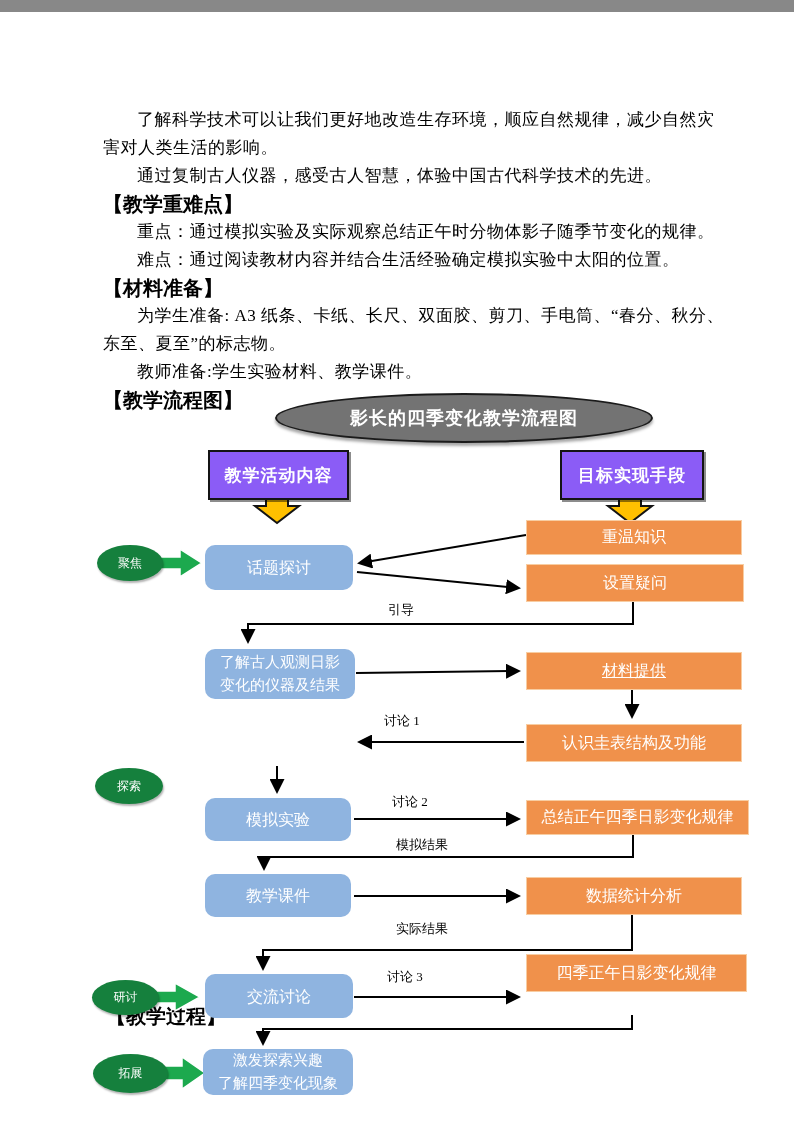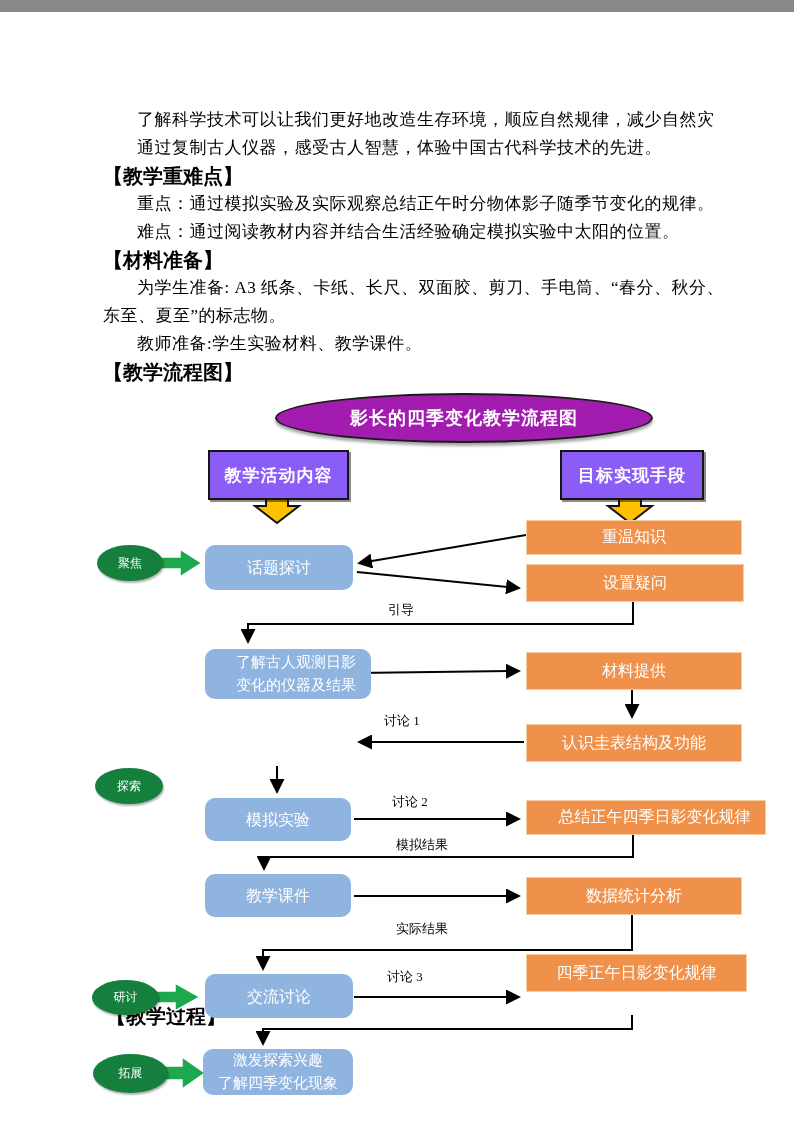--- a/index.html
+++ b/index.html
@@ -13,21 +13,21 @@
   .doc-line.indent{padding-left:34px;}
   .doc-line.heading{font-size:20px;font-weight:bold;letter-spacing:0;}
   .overlap-heading{
     position:absolute;left:106px;top:991px;font-size:20px;font-weight:bold;
     z-index:1;white-space:nowrap;letter-spacing:0;
   }
   
   .flow-node{position:absolute;display:flex;align-items:center;justify-content:center;
     text-align:center;color:#fff;white-space:pre-line;z-index:3;}
   .ellipse-title{
-    background:#a21caf;border:2px solid #1b1b1b;border-radius:50%;
+    background:#737373;border:2px solid #1b1b1b;border-radius:50%;
     font-size:18px;font-weight:bold;letter-spacing:1px;z-index:3;
     box-shadow:0 3px 3px rgba(0,0,0,.35);
   }
   .col-header{
     background:#8b5cf6;border:2px solid #141414;font-size:17px;font-weight:bold;
     letter-spacing:1px;box-shadow:2px 2px 0 rgba(0,0,0,.45);
   }
   .stage{
     background:#15803d;border-radius:50%;font-size:12px;z-index:4;
     box-shadow:1px 2px 2px rgba(0,0,0,.3);
@@ -44,20 +44,21 @@
   }
   .connectors{position:absolute;left:0;top:0;z-index:2;}
 </style>
 </head>
 <body>
 
 <div class="page">
 
   <div class="doc" id="doc-block">
       <div class="doc-line indent">了解科学技术可以让我们更好地改造生存环境，顺应自然规律，减少自然灾</div>
+      <div class="doc-line flush">害对人类生活的影响。</div>
       <div class="doc-line indent">通过复制古人仪器，感受古人智慧，体验中国古代科学技术的先进。</div>
       <div class="doc-line heading">【教学重难点】</div>
       <div class="doc-line indent">重点：通过模拟实验及实际观察总结正午时分物体影子随季节变化的规律。</div>
       <div class="doc-line indent">难点：通过阅读教材内容并结合生活经验确定模拟实验中太阳的位置。</div>
       <div class="doc-line heading">【材料准备】</div>
       <div class="doc-line indent">为学生准备: A3 纸条、卡纸、长尺、双面胶、剪刀、手电筒、“春分、秋分、</div>
       <div class="doc-line flush">东至、夏至”的标志物。</div>
       <div class="doc-line indent">教师准备:学生实验材料、教学课件。</div>
       <div class="doc-line heading">【教学流程图】</div>
     </div>
@@ -102,33 +103,33 @@
 
   <div class="flow-node col-header" style="left:208px;top:438px;width:137px;height:46px;">教学活动内容</div>
   <div class="flow-node col-header" style="left:560px;top:438px;width:140px;height:46px;">目标实现手段</div>
 
   <div class="flow-node stage" style="left:97px;top:533px;width:66px;height:36px;">聚焦</div>
   <div class="flow-node stage" style="left:95px;top:756px;width:68px;height:36px;">探索</div>
   <div class="flow-node stage" style="left:92px;top:968px;width:67px;height:35px;">研讨</div>
   <div class="flow-node stage" style="left:93px;top:1042px;width:75px;height:39px;">拓展</div>
 
   <div class="flow-node activity" style="left:205px;top:533px;width:148px;height:45px;">话题探讨</div>
-  <div class="flow-node activity" style="left:205px;top:637px;width:150px;height:50px;font-size:15px;padding-left:16px;">了解古人观测日影
+  <div class="flow-node activity" style="left:205px;top:637px;width:150px;height:50px;font-size:15px;">了解古人观测日影
 变化的仪器及结果</div>
   <div class="flow-node activity" style="left:205px;top:786px;width:146px;height:43px;">模拟实验</div>
   <div class="flow-node activity" style="left:205px;top:862px;width:146px;height:43px;">教学课件</div>
   <div class="flow-node activity" style="left:205px;top:962px;width:148px;height:44px;">交流讨论</div>
   <div class="flow-node method" style="left:526px;top:508px;width:214px;height:33px;">重温知识</div>
 
   <div class="flow-node activity" style="left:203px;top:1037px;width:150px;height:46px;font-size:15px;">激发探索兴趣
 了解四季变化现象</div>
   <div class="flow-node method" style="left:526px;top:552px;width:216px;height:36px;">设置疑问</div>
-  <div class="flow-node method" style="left:526px;top:640px;width:214px;height:36px;">材料提供</div>
+  <div class="flow-node method" style="left:526px;top:640px;width:214px;height:36px;text-decoration:underline;">材料提供</div>
   <div class="flow-node method" style="left:526px;top:712px;width:214px;height:36px;">认识圭表结构及功能</div>
-  <div class="flow-node method" style="left:526px;top:788px;width:221px;height:33px;padding-left:17px;">总结正午四季日影变化规律</div>
+  <div class="flow-node method" style="left:526px;top:788px;width:221px;height:33px;">总结正午四季日影变化规律</div>
   <div class="flow-node method" style="left:526px;top:865px;width:214px;height:36px;">数据统计分析</div>
   <div class="flow-node method" style="left:526px;top:942px;width:219px;height:36px;">四季正午日影变化规律</div>
 
   <div class="edge-label" style="left:388px;top:589px;">引导</div>
   <div class="edge-label" style="left:384px;top:700px;">讨论 1</div>
   <div class="edge-label" style="left:392px;top:781px;">讨论 2</div>
   <div class="edge-label" style="left:396px;top:824px;">模拟结果</div>
   <div class="edge-label" style="left:396px;top:908px;">实际结果</div>
   <div class="edge-label" style="left:387px;top:956px;">讨论 3</div>
 

